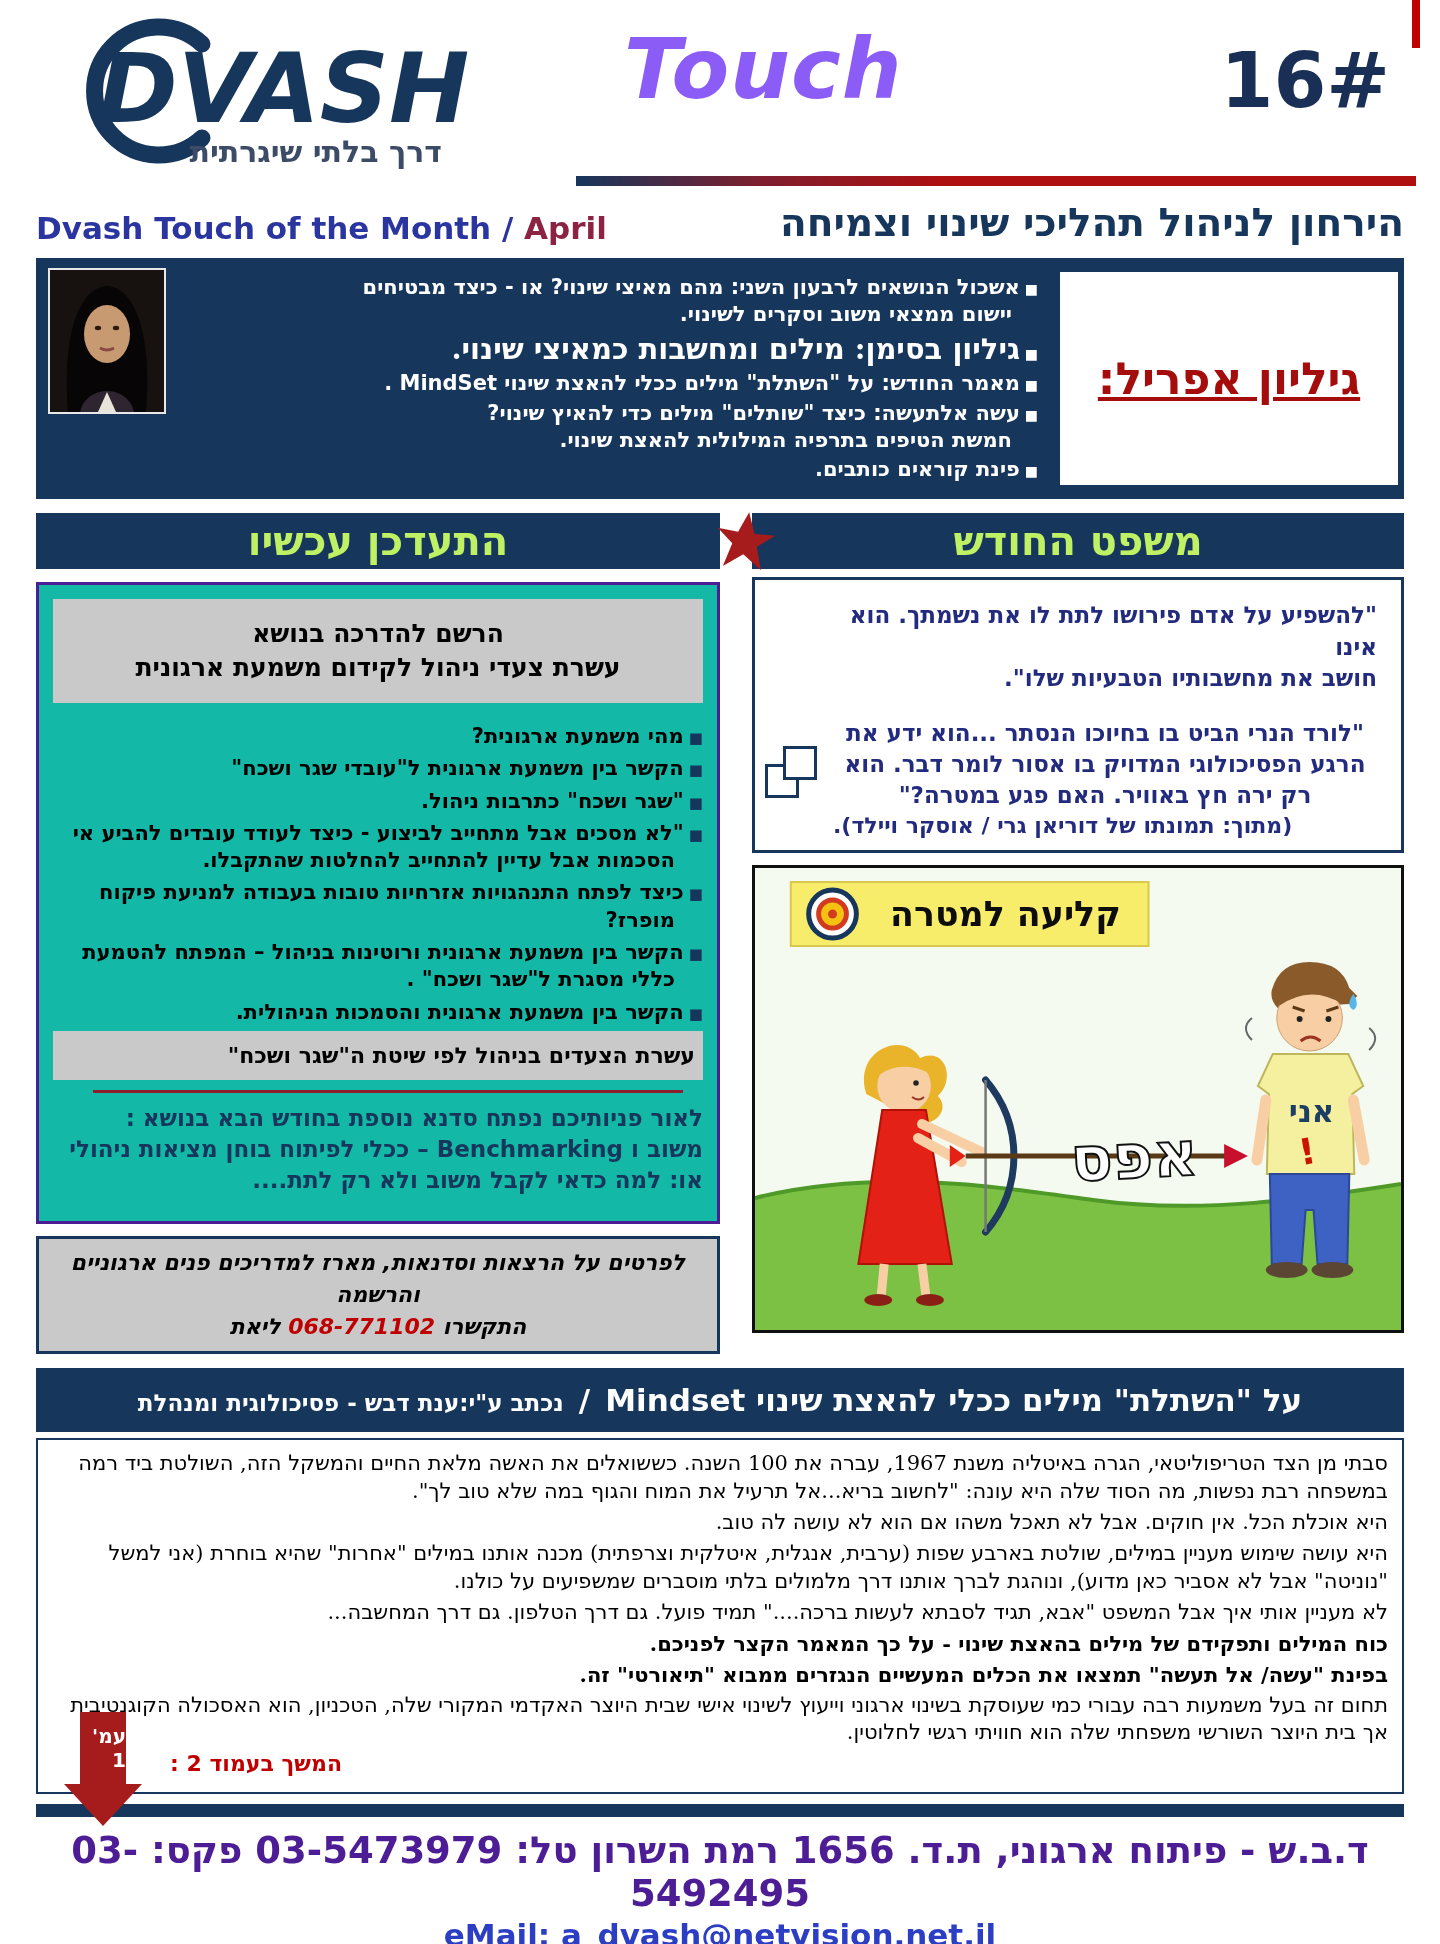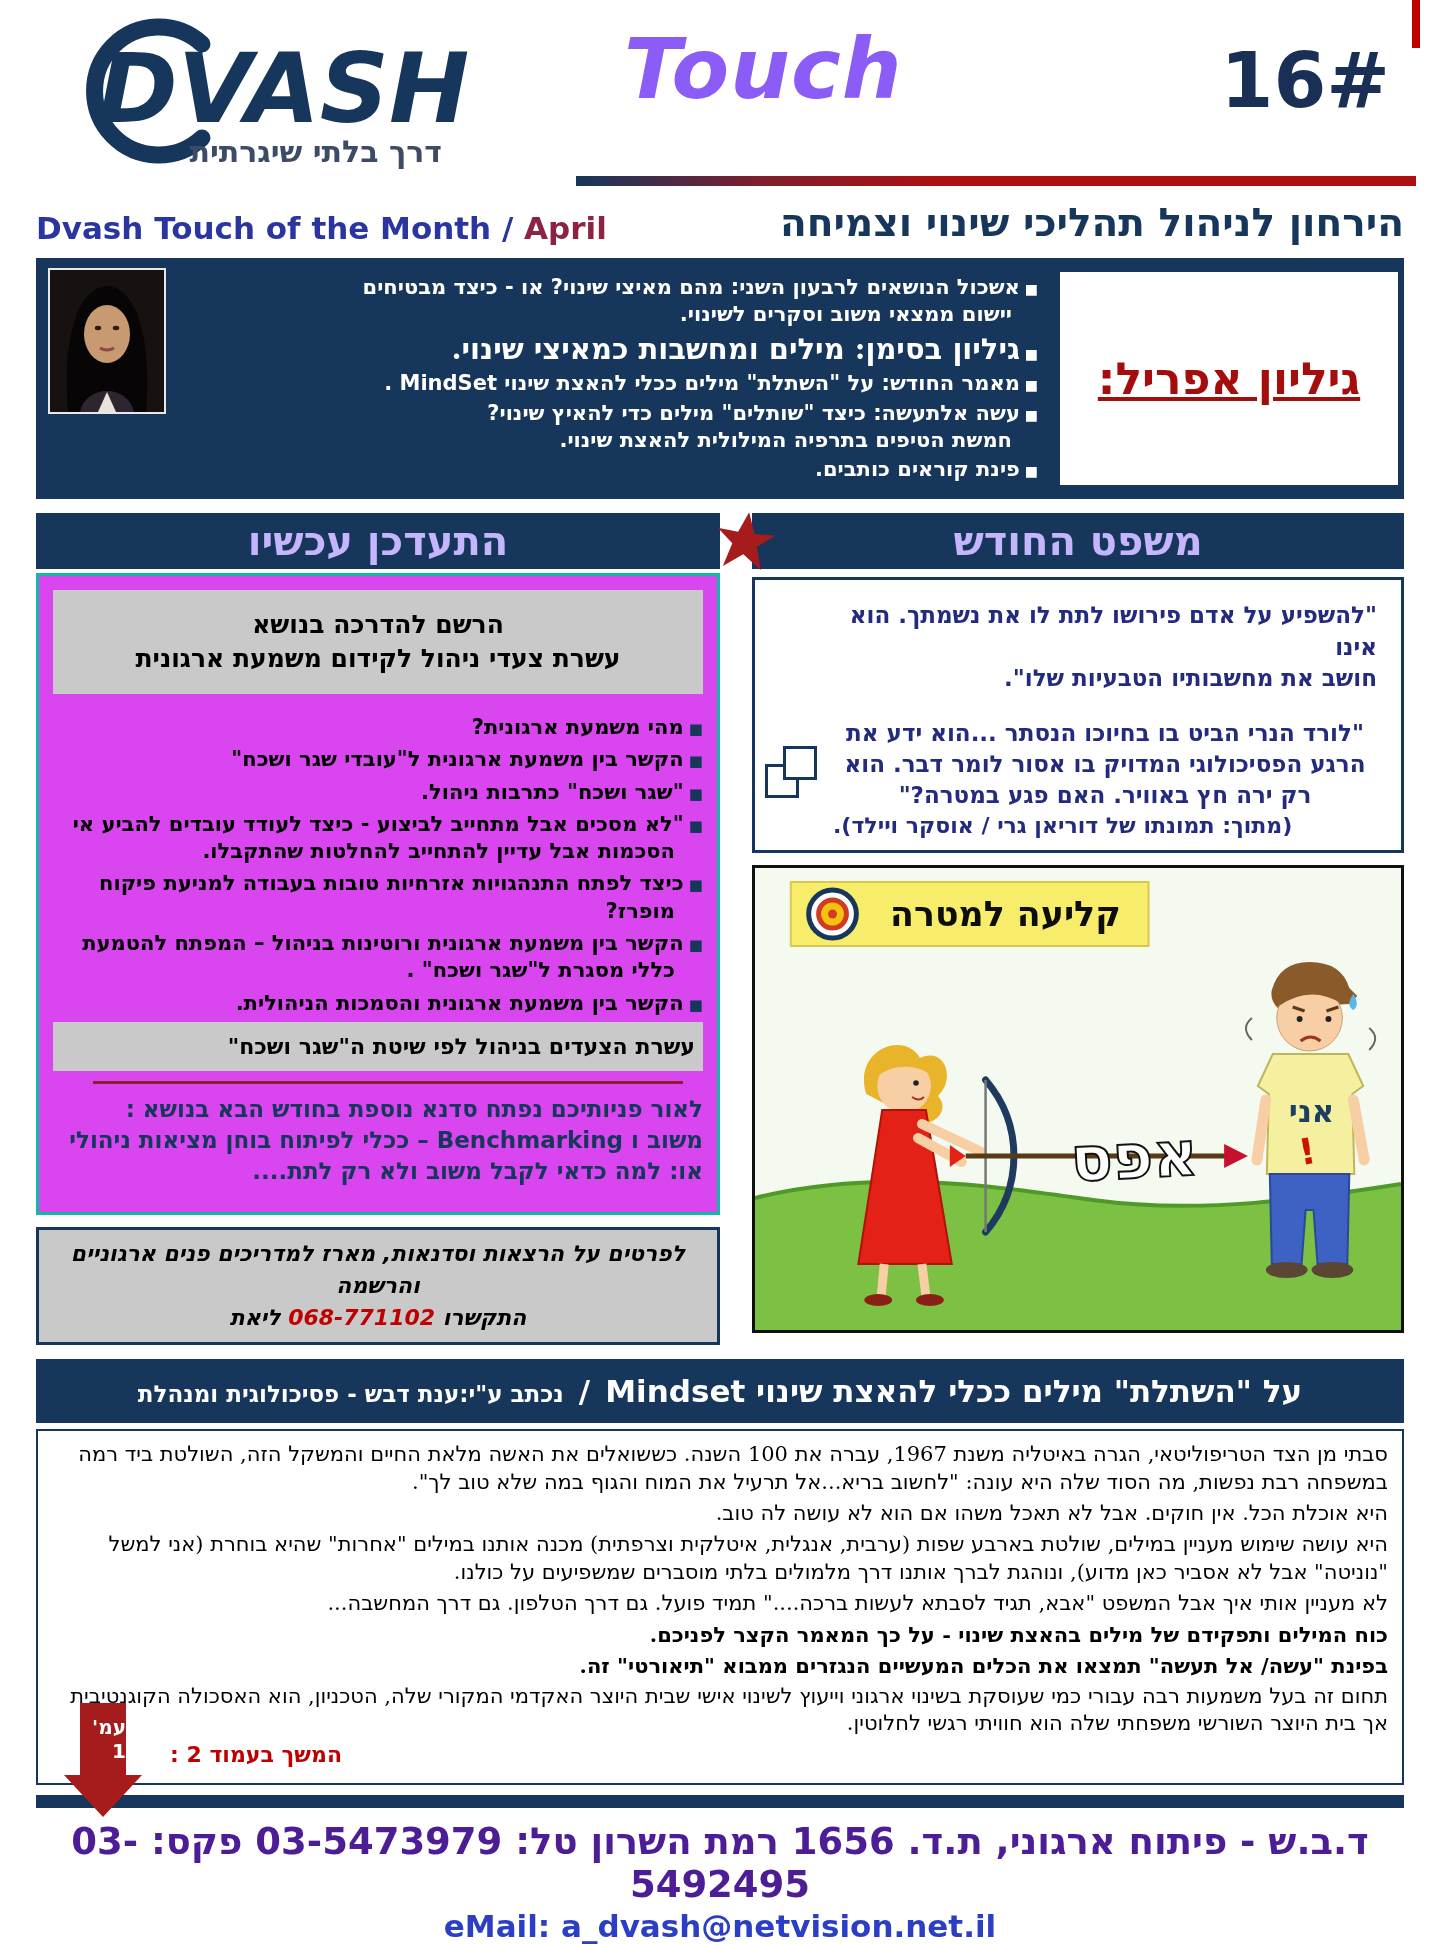--- a/index.html
+++ b/index.html
@@ -30,37 +30,37 @@
   .b-item { color: #fff; font-size: 21px; font-weight: bold; line-height: 1.3; white-space: pre-line;
     padding-right: 26px; text-indent: -26px; margin-bottom: 2px; }
   .b-item::before { content: "■  "; font-size: 14px; }
   .b-item.large { font-size: 29px; font-family: "DejaVu Serif", "DejaVu Sans", serif; }
 
   
   .columns { display: flex; justify-content: space-between; margin-top: 14px; position: relative; }
   .col-right { width: 652px; }
   .col-left  { width: 684px; }
   .col-header { background: #16365C; height: 56px; display: flex; align-items: center; justify-content: center;
-    color: #c4b5fd; font-size: 40px; font-weight: bold; }
+    color: #bef264; font-size: 40px; font-weight: bold; }
   .star { position: absolute; top: -4px; right: 628px; width: 62px; height: 66px; z-index: 5; }
 
   .quote-box { border: 3px solid #16365C; margin-top: 8px; position: relative; padding: 20px 24px 12px 78px; background: #fff; min-height: 252px; }
   .q { color: #232B7E; font-size: 23px; font-weight: bold; white-space: pre-line; line-height: 1.35; }
   .q1 { text-align: right; }
   .q2 { text-align: center; margin-top: 24px; }
   .attr { color: #232B7E; font-size: 22px; font-weight: bold; text-align: left; margin-top: 2px; }
   .squares { position: absolute; left: 10px; bottom: 46px; width: 58px; height: 58px; }
   .squares i { position: absolute; width: 34px; height: 34px; border: 3px solid #16365C; background: #fff; }
   .squares .sq1 { left: 0; top: 18px; }
   .squares .sq2 { left: 18px; top: 0; }
 
   .cartoon { margin-top: 12px; border: 3px solid #101010; height: 468px; background: #F4FAF0; }
   .cartoon svg { display: block; }
 
-  .update-box { border: 3px solid #14b8a6; margin-top: 4px; padding: 14px 14px 16px; background: #d946ef; min-height: 642px; }
+  .update-box { border: 3px solid #4c1d95; margin-top: 13px; padding: 14px 14px 16px; background: #14b8a6; min-height: 642px; }
   .signup { background: #C9C9C9; padding: 18px 8px; text-align: center; font-weight: bold; color: #000; }
   .signup div { font-size: 25px; line-height: 1.35; }
   .u-list { margin-top: 20px; }
   .u-item { font-size: 21px; font-weight: bold; color: #000; line-height: 1.3; padding-right: 28px; text-indent: -28px; margin-bottom: 5px; }
   .u-item::before { content: "■ "; color: #16365C; font-size: 15px; }
   .highlight { background: #C9C9C9; font-size: 22px; font-weight: bold; color: #000; padding: 12px 8px; display: block; margin-top: 2px; }
   .red-rule { border: none; border-top: 3px solid #8C1F2D; margin: 10px 20px 10px 40px; }
   .notice-h { color: #16365C; font-size: 23px; font-weight: bold; margin-bottom: 2px; }
   .notice { color: #16365C; font-size: 23px; font-weight: bold; line-height: 1.35; }
   .contact-box { border: 3px solid #16365C; background: #C9C9C9; margin-top: 12px; padding: 8px 10px;

